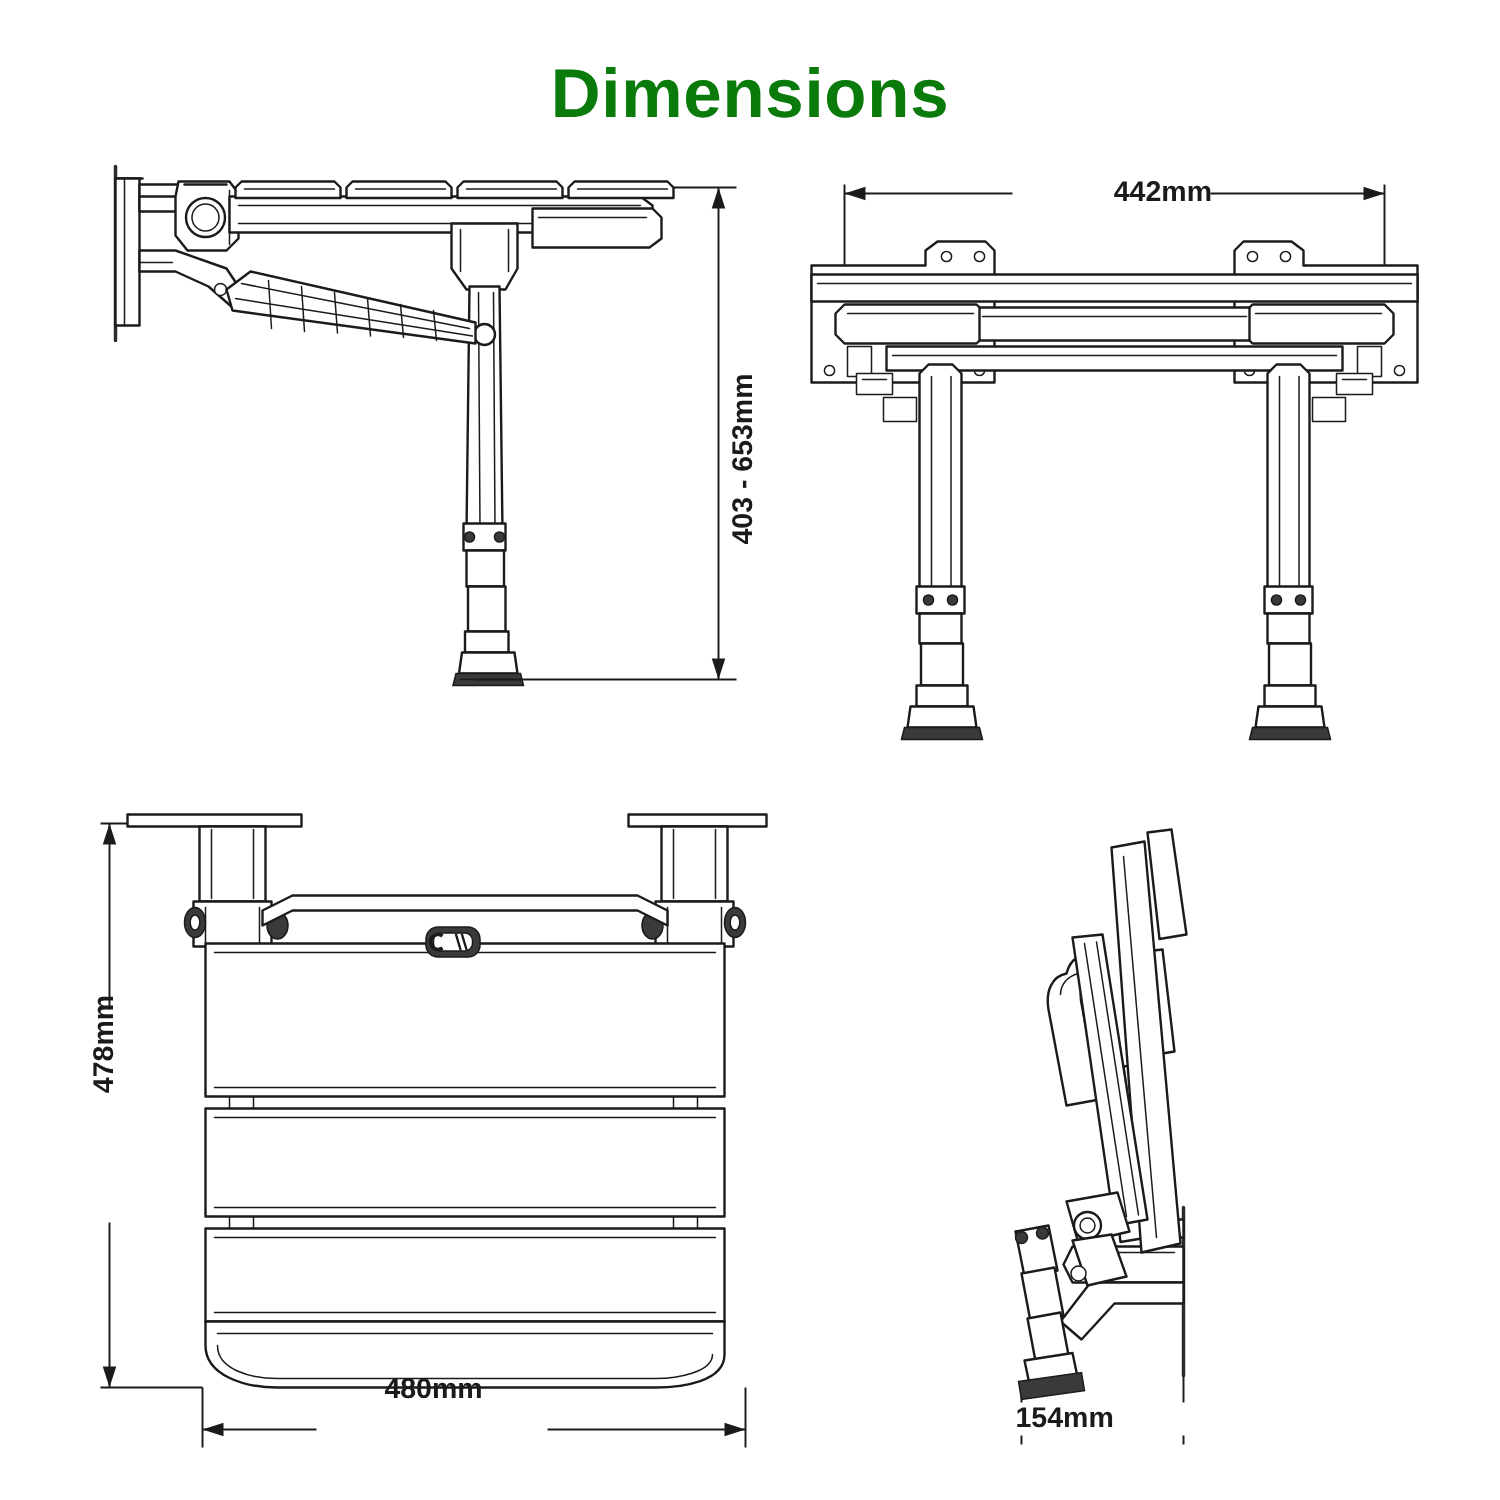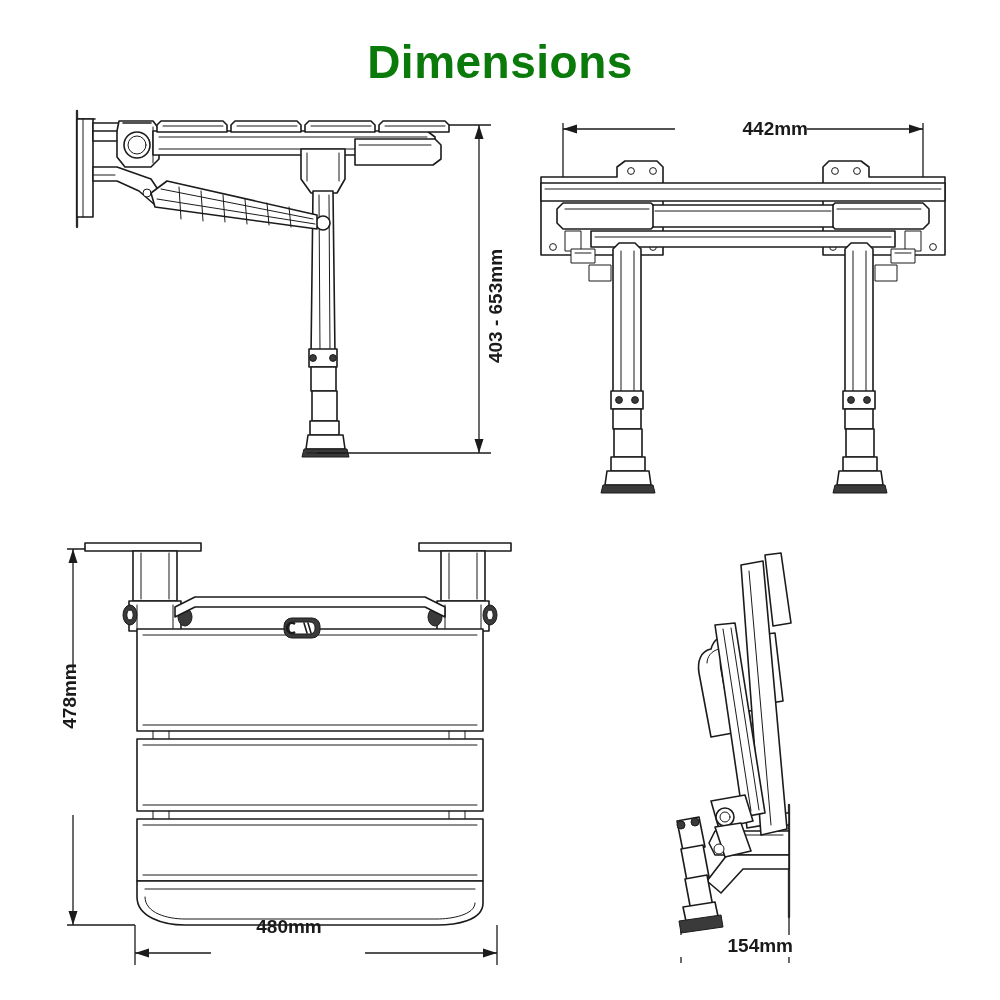--- a/index.html
+++ b/index.html
@@ -456,16 +456,16 @@
         <path class="dim" d="M66,406 L66,438"></path>
         <path class="dim" d="M174,392 L174,438"></path>
       </g>
       <g>
         <path class="dim" d="M66,424 L174,424"></path>
         <polygon class="dimarrow" points="66,424 80,419.5 80,428.5"></polygon>
         <polygon class="dimarrow" points="174,424 160,419.5 160,428.5"></polygon>
       </g>
     </svg>
 
-    <div class="dimlabel" style="left:62px; top:410px; width:116px; text-align:right; background:#fff;">154mm</div>
+    <div class="dimlabel" style="left:62px; top:410px; width:116px; text-align:left; background:#fff;">154mm</div>
   </div>
 
 </div>
 
 </body></html>

